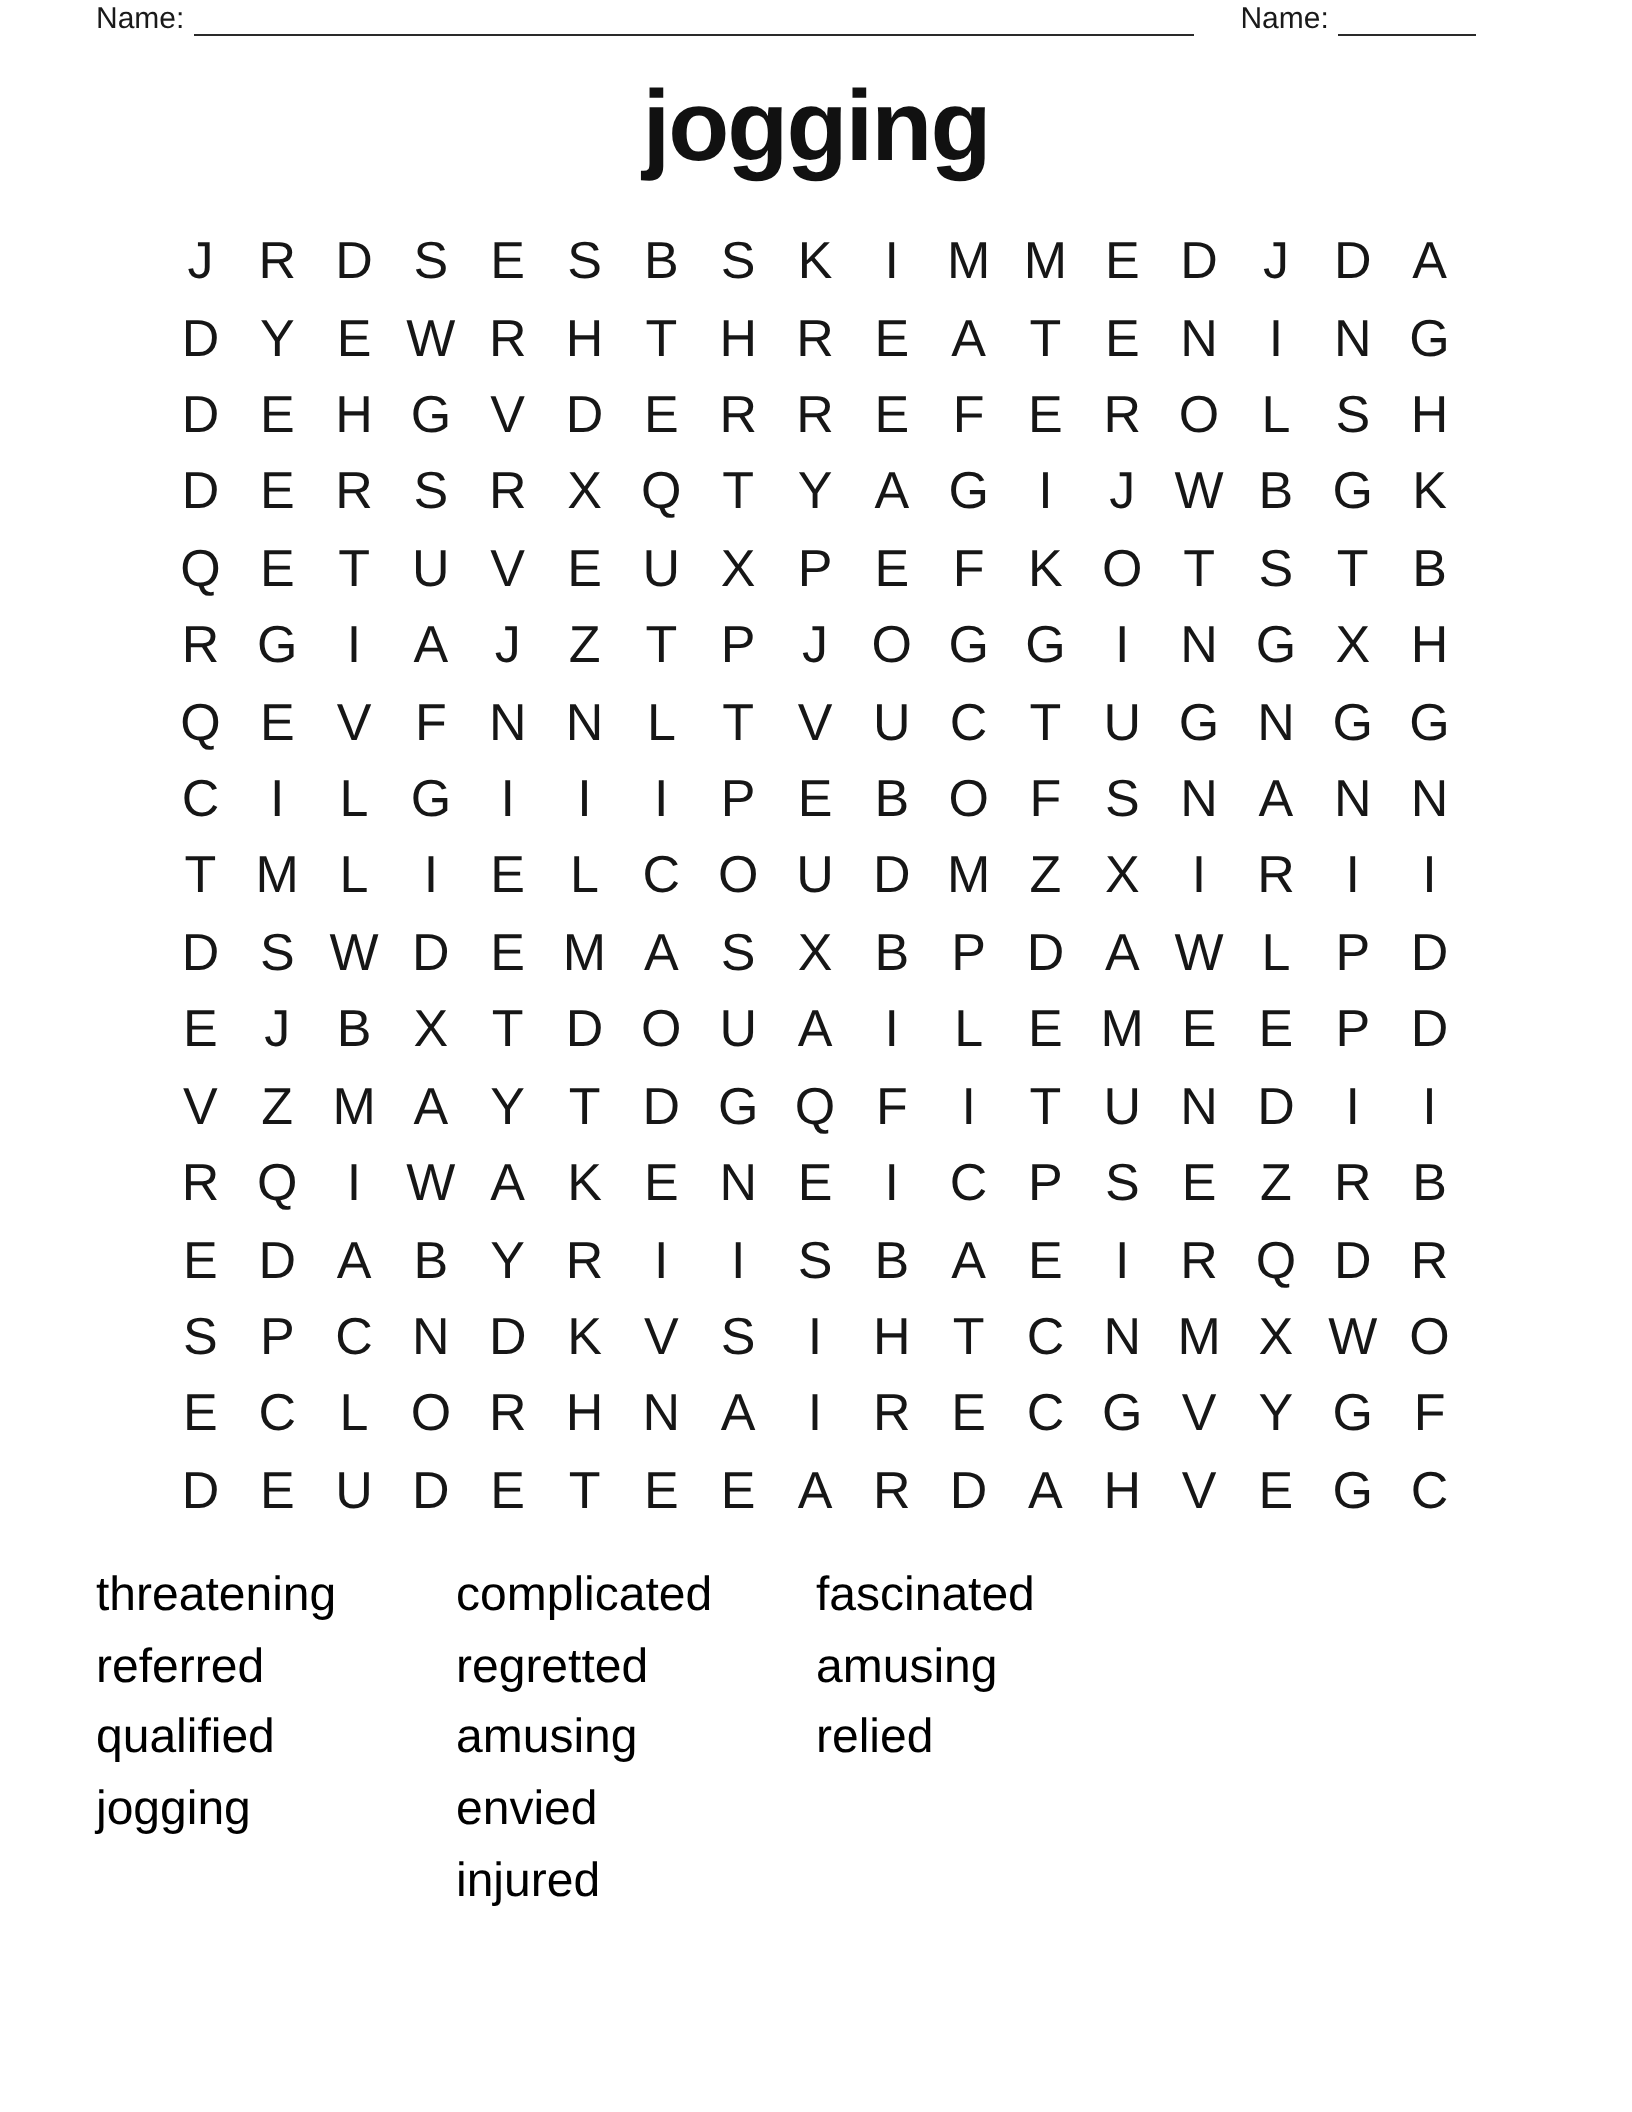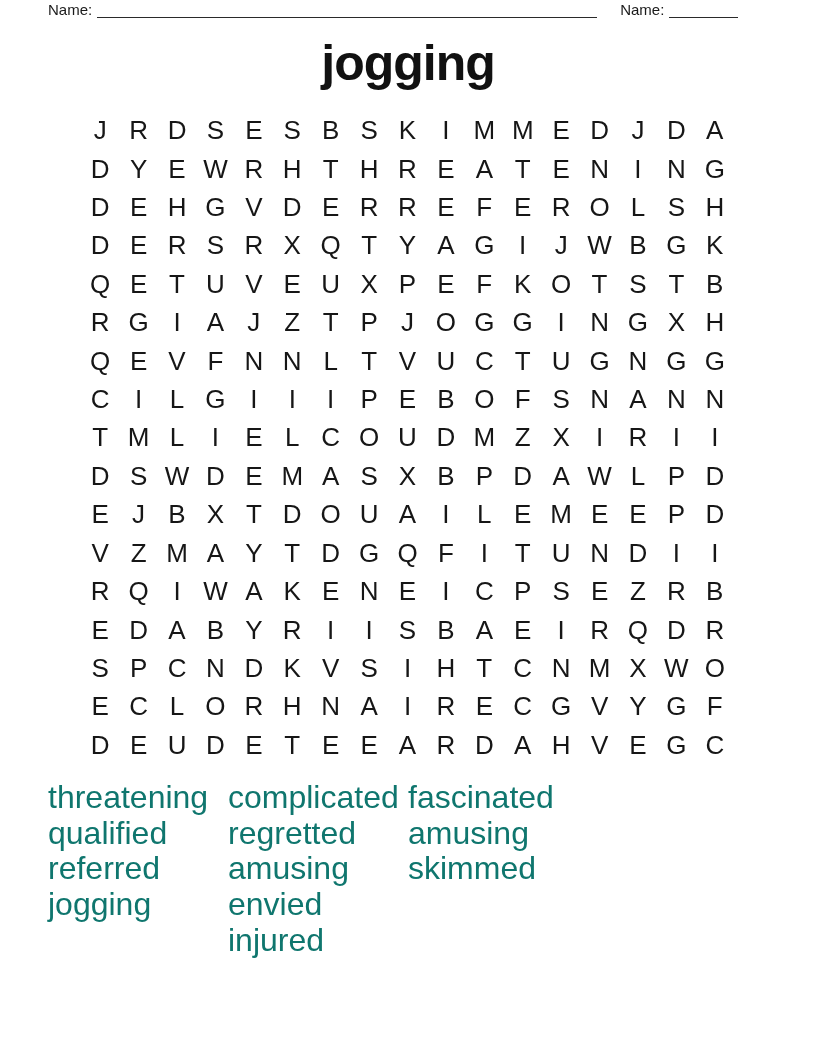--- a/index.html
+++ b/index.html
@@ -76,23 +76,23 @@
   .words {
     position: absolute;
     top: 780px;
     left: 48px;
     display: flex;
   }
   .word-col {
     width: 180px;
   }
   .word-item {
-    font-size: 32px;
+    font-size: 24px;
     line-height: 35.7px;
-    color: #0f766e;
+    color: #000000;
   }
 </style>
 </head>
 <body>
 
 <div class="header">
   <span class="label">Name:</span>
   <span class="fill-line name-line"></span>
   <span class="label date-label">Name:</span>
   <span class="fill-line date-line"></span>
@@ -388,29 +388,29 @@
     <span class="grid-cell">H</span>
     <span class="grid-cell">V</span>
     <span class="grid-cell">E</span>
     <span class="grid-cell">G</span>
     <span class="grid-cell">C</span>
   </div>
 
 <div class="words">
     <div class="word-col">
       <div class="word-item">threatening</div>
+      <div class="word-item">referred</div>
       <div class="word-item">qualified</div>
-      <div class="word-item">referred</div>
       <div class="word-item">jogging</div>
     </div>
     <div class="word-col">
       <div class="word-item">complicated</div>
       <div class="word-item">regretted</div>
       <div class="word-item">amusing</div>
       <div class="word-item">envied</div>
       <div class="word-item">injured</div>
     </div>
     <div class="word-col">
       <div class="word-item">fascinated</div>
       <div class="word-item">amusing</div>
-      <div class="word-item">skimmed</div>
+      <div class="word-item">relied</div>
     </div>
   </div>
 
 </body></html>

